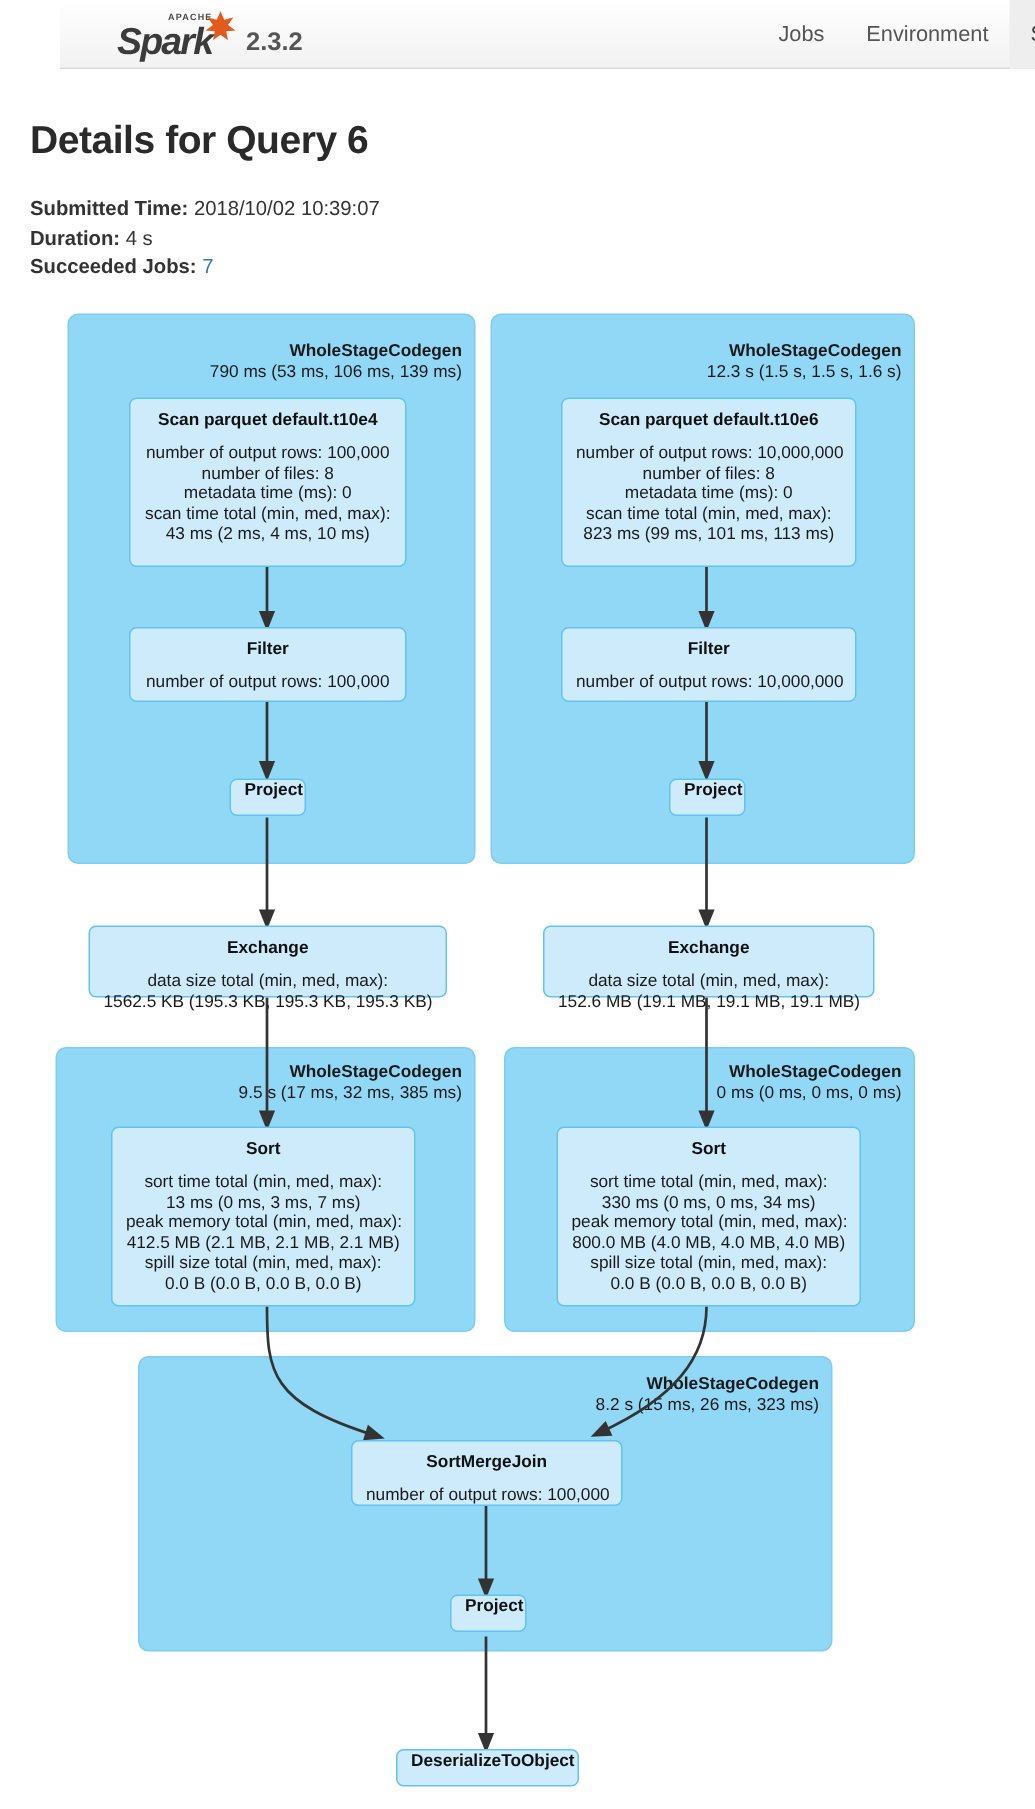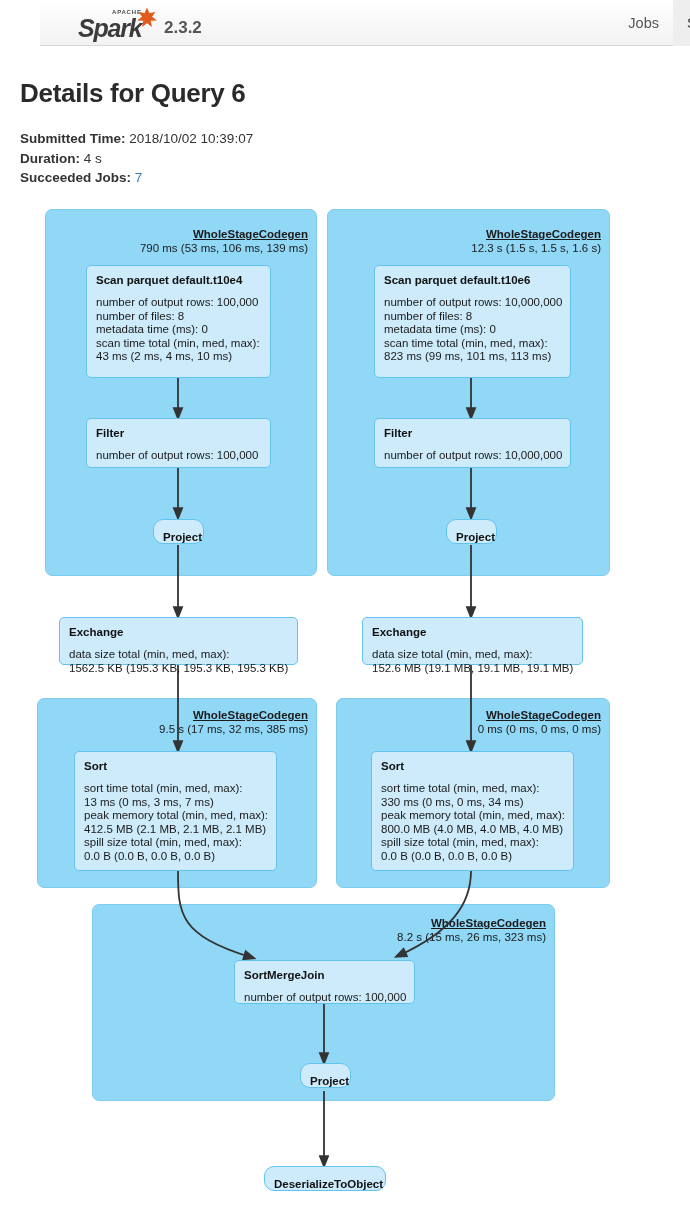--- a/index.html
+++ b/index.html
@@ -127,47 +127,47 @@
   }
   .cluster-label {
     position: absolute;
     right: 8px;
     text-align: right;
     font-size: 11.5px;
     line-height: 14px;
     color: #1a1a1a;
     white-space: nowrap;
   }
-  .cluster-label .t { font-weight: bold; font-size: 11.5px; text-decoration: underline; }
+  .cluster-label .t { font-weight: bold; font-size: 11.5px; }
 
   .node {
     position: absolute;
     background: #cdebfb;
     border: 1px solid #62c3ef;
     border-radius: 5px;
     box-sizing: border-box;
     padding: 7px 9px 8px 9px;
+    text-align: center;
   }
   .node .ntitle {
     font-size: 11.5px;
     font-weight: bold;
     color: #111111;
     line-height: 14px;
     white-space: nowrap;
   }
   .node .nmetrics {
     margin-top: 9px;
     font-size: 11.5px;
     line-height: 13.5px;
     color: #1a1a1a;
     white-space: nowrap;
   }
   .node.compact {
-    padding: 10px 9px 5px 9px;
-    border-radius: 10px;
+    padding: 0 9px 5px 9px;
   }
   .node.compact .ntitle { line-height: 14px; }
 
   svg.edges {
     position: absolute;
     left: 0; top: 0;
     width: 690px; height: 1206px;
     overflow: visible;
   }
 </style>
@@ -182,20 +182,21 @@
       <span class="logo-spark">Spark</span>
       <svg class="logo-star" viewBox="0 0 24 24">
         <path d="M12 1.4l2.3 5.2 5.6-1.4-3.3 4.7 4.6 3.4-5.7.4 1.1 5.6-4.6-3.4-4.6 3.4 1.1-5.6-5.7-.4 4.6-3.4L4.1 5.2l5.6 1.4z" fill="#e25a1c"></path>
       </svg>
     </div>
     <span class="logo-ver">2.3.2</span>
   </div>
 
   <div class="navlinks">
     <a class="navlink">Jobs</a>
+    <a class="navlink">Environment</a>
     <a class="navlink active">SQL</a>
   </div>
 </div>
 
 <div class="page-title">Details for Query 6</div>
 
 <div class="meta">
   <div>
     <b>Submitted Time:</b>
     <span>2018/10/02 10:39:07</span>

